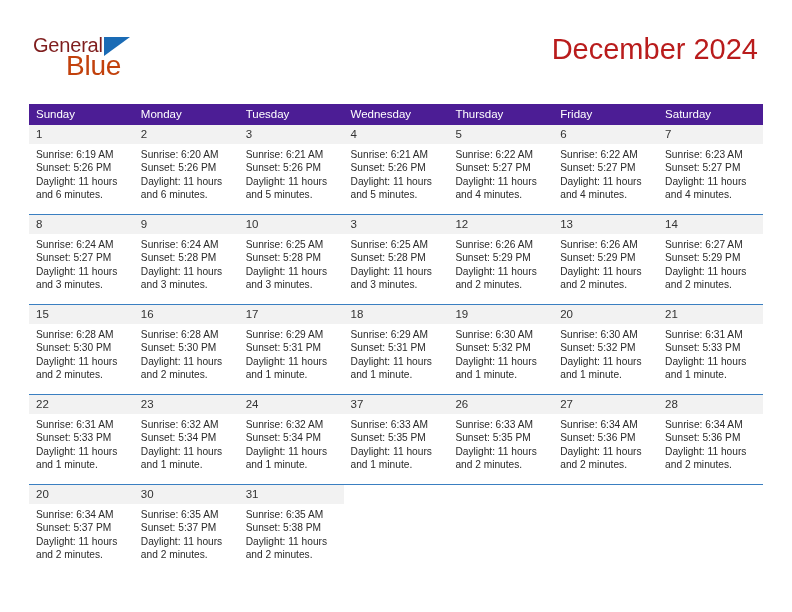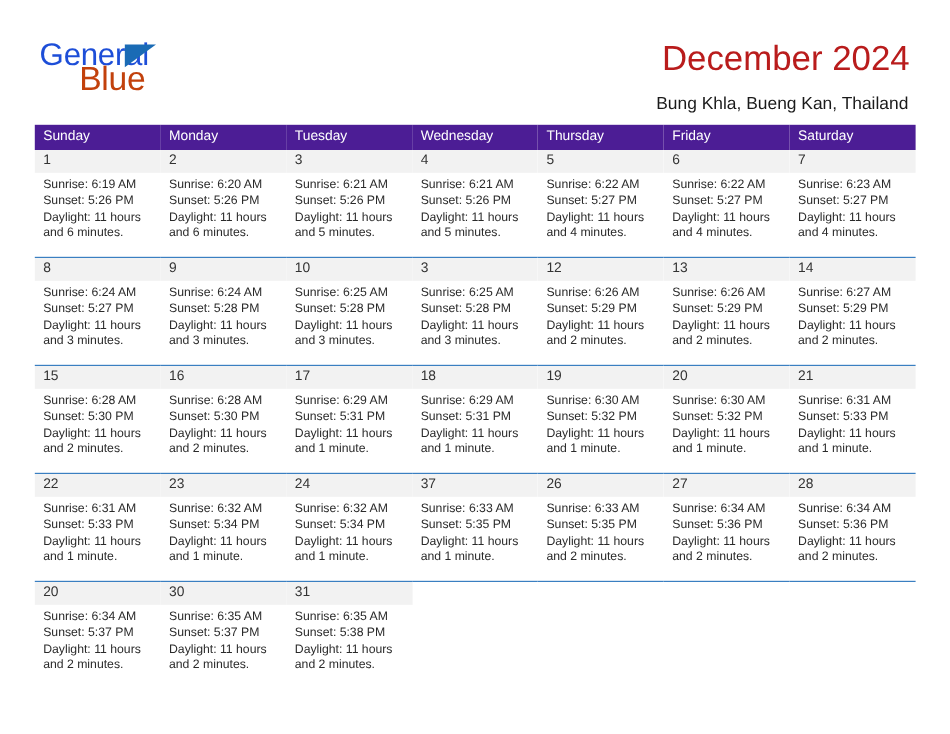--- a/index.html
+++ b/index.html
@@ -33,22 +33,22 @@
     position: absolute;
     left: 33px;
     top: 34px;
     width: 180px;
     height: 46px;
   }
   .logo-general {
     position: absolute;
     left: 0;
     top: 0;
-    font-size: 26px;
-    color: #1d4ed8;
+    font-size: 20px;
+    color: #7f1d1d;
     letter-spacing: -0.2px;
     line-height: 22px;
   }
   .logo-tri {
     position: absolute;
     left: 71px;
     top: 3px;
     width: 0;
     height: 0;
     border-left: 26px solid #1a6bb5;
@@ -155,21 +155,20 @@
 
   <div class="top">
 
     <div class="logo">
       <span class="logo-general">General</span>
       <span class="logo-tri"></span>
       <span class="logo-blue">Blue</span>
     </div>
 
     <div class="title">December 2024</div>
-    <div class="subtitle">Bung Khla, Bueng Kan, Thailand</div>
   </div>
 
   <table class="cal">
     <thead>
       <tr>
         <th>Sunday</th>
         <th>Monday</th>
         <th>Tuesday</th>
         <th>Wednesday</th>
         <th>Thursday</th>

